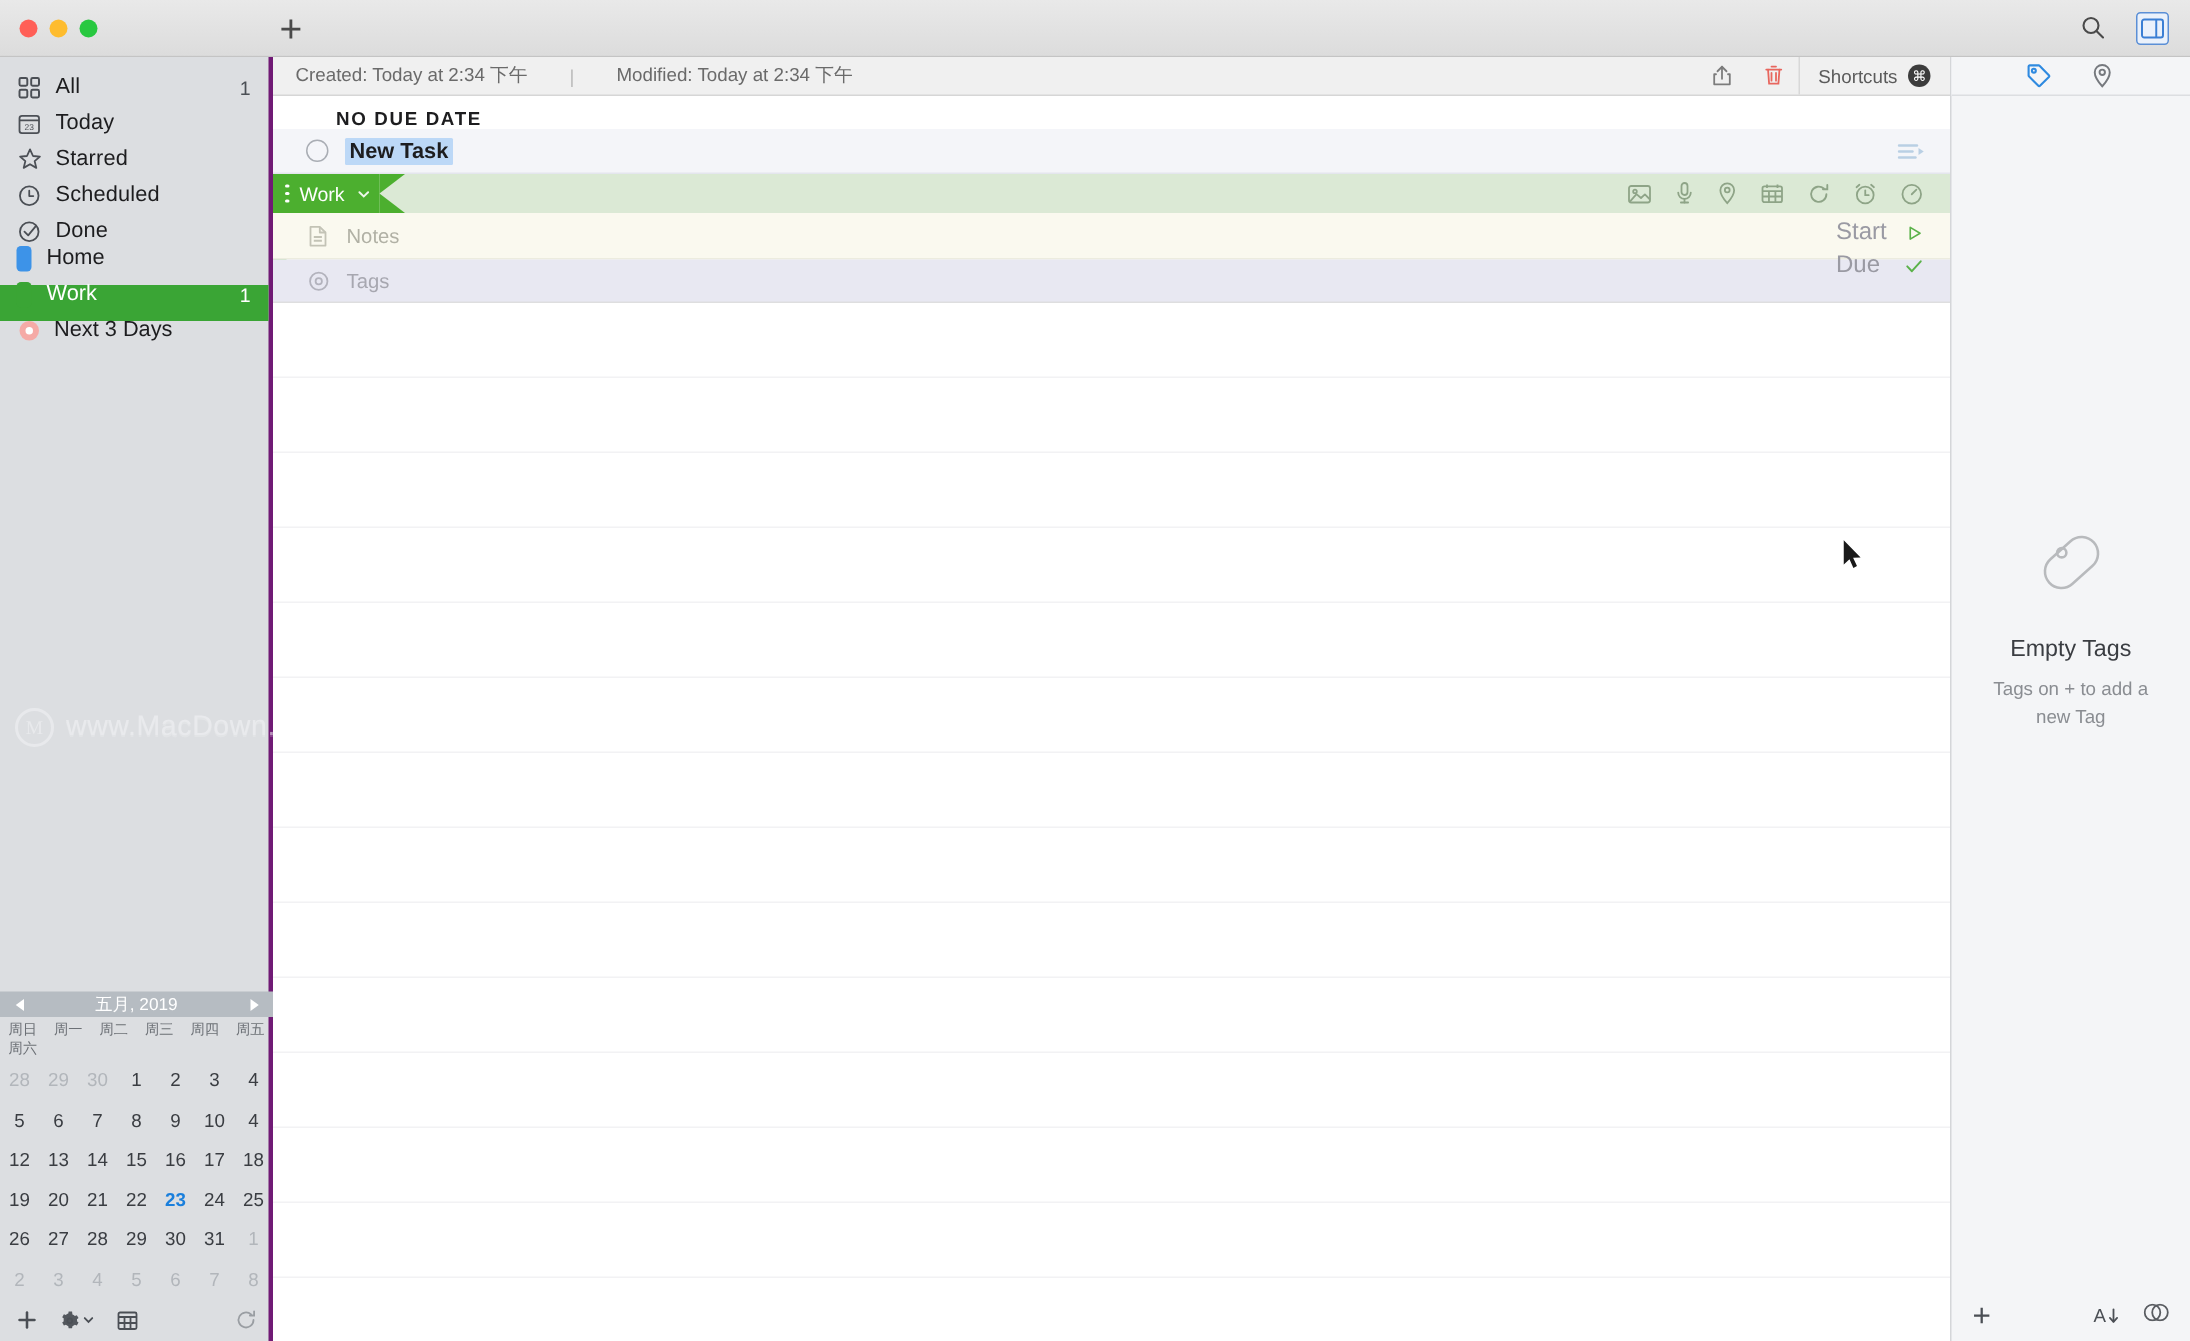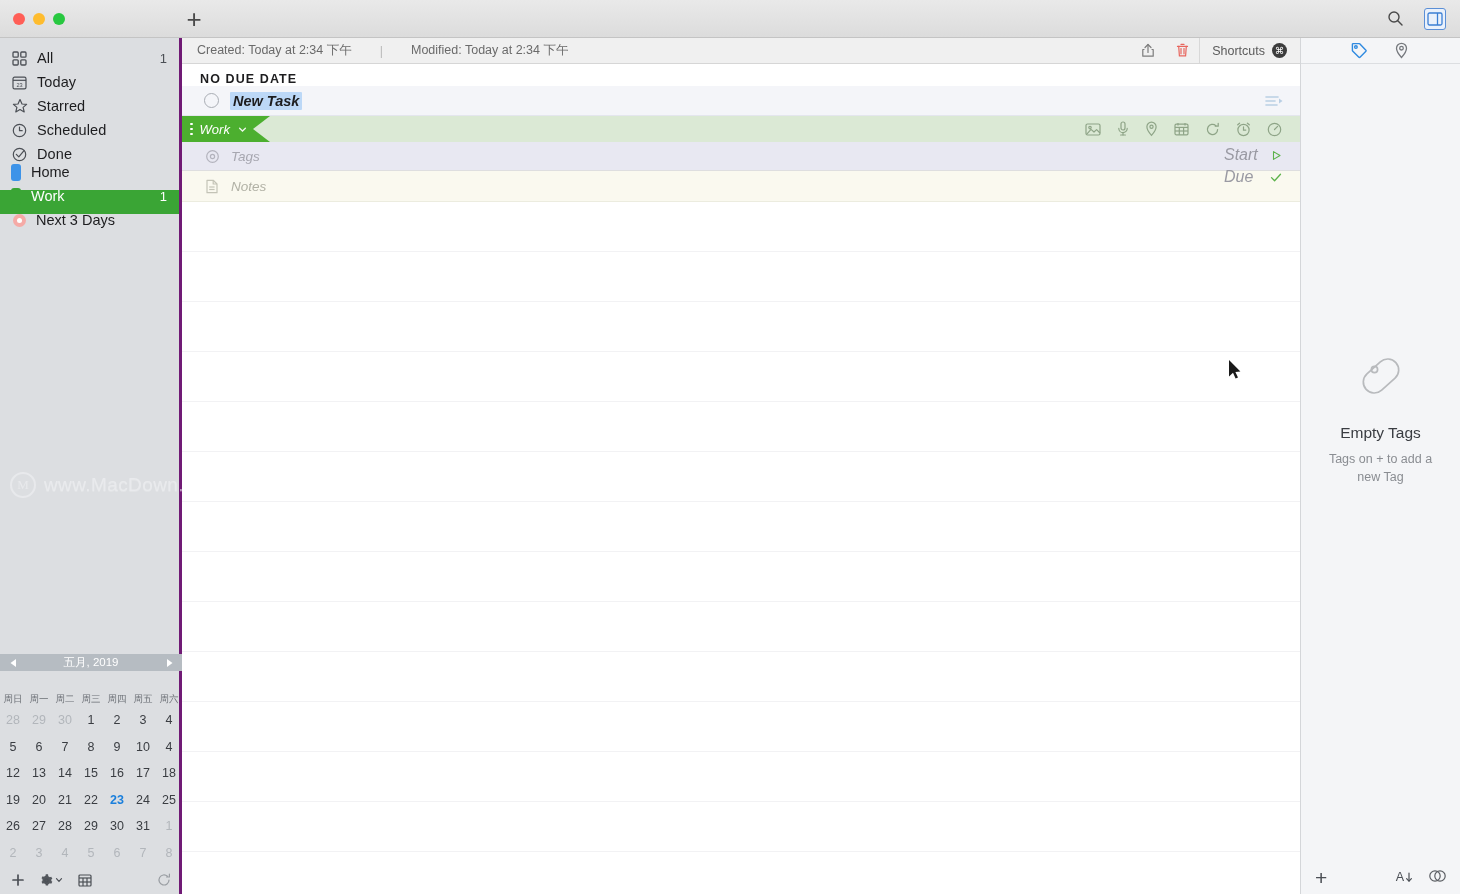--- a/index.html
+++ b/index.html
@@ -79,21 +79,21 @@
   .wm-text { font-size:19px; color:#f4f5f7; letter-spacing:.4px; text-shadow:0 1px 0 rgba(255,255,255,.35); }
 
   
   .cal { position:absolute; bottom:0; left:0; width:182px; }
   .cal-head {
     height:17px; background:#b6bcc2; display:flex; align-items:center; justify-content:center;
     position:relative; color:#fff; font-size:11.5px;
   }
   .cal-arrow { position:absolute; width:14px; height:14px; display:flex; align-items:center; justify-content:center; color:#fff; }
   .cal-arrow.prev { left:6px; } .cal-arrow.next { right:6px; }
-  .cal-dows { display:grid; grid-template-columns:repeat(7,1fr); padding:2px 0 1px;margin-top:20px; }
+  .cal-dows { display:grid; grid-template-columns:repeat(6,1fr); padding:2px 0 1px; }
   .cal-dows div { text-align:center; font-size:9.5px; color:#6c7076; }
   .cal-grid { display:grid; grid-template-columns:repeat(7,1fr); }
   .cal-grid div { text-align:center; font-size:12.5px; color:#3a3d42; padding:6px 0 6.5px; }
   .cal-grid div.muted { color:#b2b6bb; }
   .cal-grid div.today { color:#1a7fdc; font-weight:bold; }
   .cal-foot { height:28px; display:flex; align-items:center; padding:0 11px; gap:15px; position:relative; color:#4b4f55; }
   .cal-foot .grow { flex:1; }
   .cal-foot-icon { display:flex; align-items:center; gap:2px; }
 
   
@@ -109,27 +109,28 @@
   .shortcuts {
     display:flex; align-items:center; gap:7px; height:100%; padding:0 13px 0 12px;
     border-left:1px solid #d8d8d8; font-size:12.5px; color:#5b5b5b;
   }
   .cmd-badge {
     width:15px; height:15px; border-radius:50%; background:#3c3c3c; color:#fff;
     font-size:9.5px; display:flex; align-items:center; justify-content:center;
   }
 
   .section-header {
-    height:30px; display:flex; align-items:center; padding-left:18px;
+    height:30px; display:flex; align-items:center; 
     font-size:12.5px; font-weight:bold; letter-spacing:1.1px; color:#1d1d1f;
     padding-top:8px;
-  }
-
-  
-  .task-card { position:relative;font-style:italic; }
+    margin-left:42px;
+  }
+
+  
+  .task-card { position:relative; }
   .green-rail { position:absolute; left:0; top:0; bottom:0; width:9px; background:#4caf2f; }
   .task-row {
     height:30px; background:#f4f5f9; display:flex; align-items:center;
     padding-left:22px; position:relative; border-bottom:1px solid #e4e6ee;
   }
   .checkbox { width:15px; height:15px; border-radius:50%; border:1.4px solid #a9adb4; flex:0 0 15px; }
   .task-title {
     margin-left:11px; font-size:14.5px; font-weight:bold; color:#1d1d1f;
     background:#bcd8f7; padding:1px 3px; border-radius:1px;
   }
@@ -529,39 +530,39 @@
             <span>
               <svg width="15" height="15" viewBox="0 0 15 15" fill="none" stroke="currentColor" stroke-width="1.2" stroke-linecap="round">
                 <circle cx="7.5" cy="7.5" r="6.2"></circle>
                   <line x1="7.5" y1="7.5" x2="10.6" y2="4.4"></line>
               </svg>
             </span>
           </span>
         </div>
 
         <div class="meta-rows">
-          <div class="meta-row row-tags">
-            <span class="meta-icon">
-              <svg width="15" height="15" viewBox="0 0 15 15" fill="none" stroke="currentColor" stroke-width="1.2">
-                <circle cx="7.5" cy="7.5" r="5.8"></circle>
-                  <circle cx="7.5" cy="7.5" r="2.1"></circle>
-              </svg>
-            </span>
-            <span class="meta-label">Tags</span>
-          </div>
           <div class="meta-row row-notes">
             <span class="meta-icon">
               <svg width="14" height="15" viewBox="0 0 14 15" fill="none" stroke="currentColor" stroke-width="1.2" stroke-linejoin="round">
                 <path d="M2 1.3h6.2L12 5v8.7H2z"></path>
                   <polyline points="8.2,1.3 8.2,5 12,5"></polyline>
                 <line x1="4.2" y1="8" x2="9.6" y2="8"></line>
                   <line x1="4.2" y1="10.5" x2="9.6" y2="10.5"></line>
               </svg>
             </span>
             <span class="meta-label">Notes</span>
+          </div>
+          <div class="meta-row row-tags">
+            <span class="meta-icon">
+              <svg width="15" height="15" viewBox="0 0 15 15" fill="none" stroke="currentColor" stroke-width="1.2">
+                <circle cx="7.5" cy="7.5" r="5.8"></circle>
+                  <circle cx="7.5" cy="7.5" r="2.1"></circle>
+              </svg>
+            </span>
+            <span class="meta-label">Tags</span>
           </div>
 
           <div class="dates">
             <span class="date-line">
               <span>Start</span>
               <span class="mark">
                 <svg width="11" height="11" viewBox="0 0 11 11" fill="none" stroke="currentColor" stroke-width="1.1" stroke-linejoin="round">
                   <polygon points="2.5,1.6 9,5.5 2.5,9.4"></polygon>
                 </svg>
               </span>

